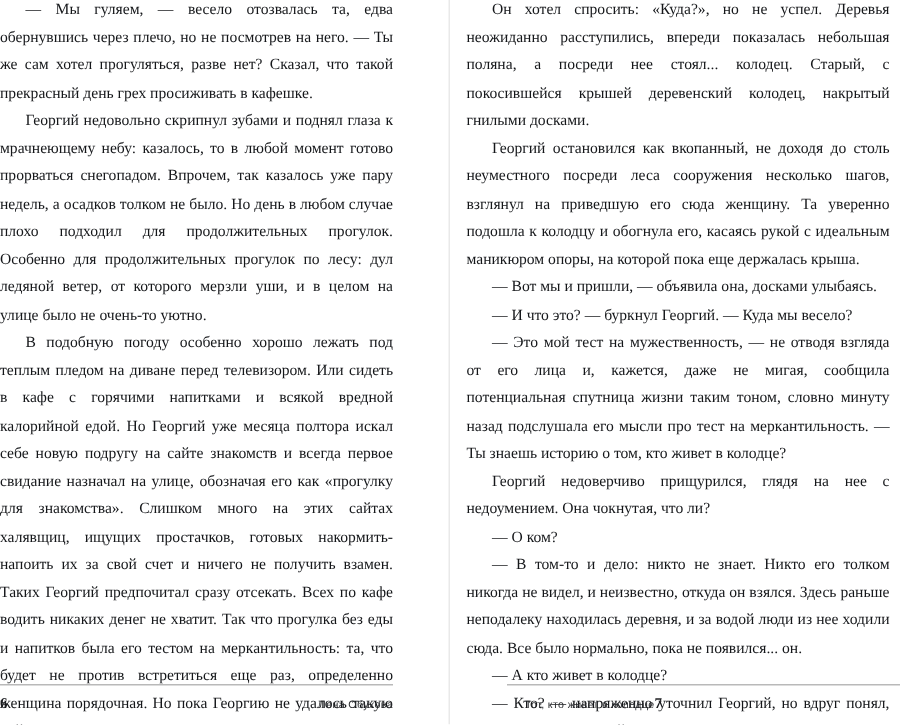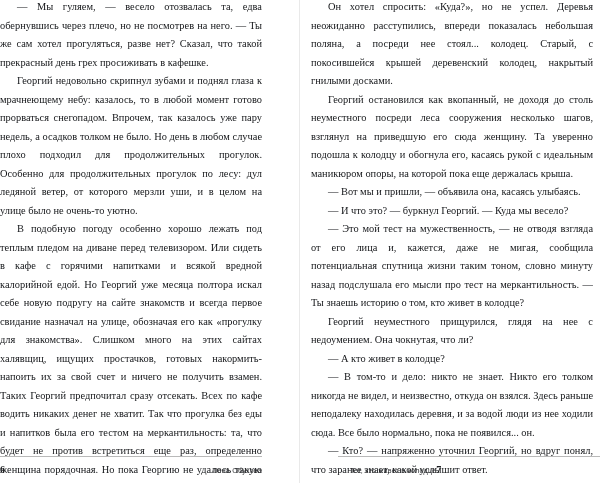--- a/index.html
+++ b/index.html
@@ -133,26 +133,27 @@
         <span class="folio">6</span>
         <span class="running-head">Лена Обухова</span>
       </div>
     </div>
   </div>
 
   <div class="page page-right">
     <div class="textblock">
       <p>Он хотел спросить: «Куда?», но не успел. Деревья неожиданно расступились, впереди показалась небольшая поляна, а посреди нее стоял... колодец. Старый, с покосившейся крышей деревенский колодец, накрытый гнилыми досками.</p>
       <p>Георгий остановился как вкопанный, не доходя до столь неуместного посреди леса сооружения несколько шагов, взглянул на приведшую его сюда женщину. Та уверенно подошла к колодцу и обогнула его, касаясь рукой с идеальным маникюром опоры, на которой пока еще держалась крыша.</p>
-      <p>— Вот мы и пришли, — объявила она, касаясь улыбаясь.</p>
+      <p>— Вот мы и пришли, — объявила она, досками улыбаясь.</p>
       <p>— И что это? — буркнул Георгий. — Куда мы весело?</p>
       <p>— Это мой тест на мужественность, — не отводя взгляда от его лица и, кажется, даже не мигая, сообщила потенциальная спутница жизни таким тоном, словно минуту назад подслушала его мысли про тест на меркантильность. — Ты знаешь историю о том, кто живет в колодце?</p>
-      <p>Георгий неуместного прищурился, глядя на нее с недоумением. Она чокнутая, что ли?</p>
+      <p>Георгий недоверчиво прищурился, глядя на нее с недоумением. Она чокнутая, что ли?</p>
+      <p>— О ком?</p>
+      <p>— В том-то и дело: никто не знает. Никто его толком никогда не видел, и неизвестно, откуда он взялся. Здесь раньше неподалеку находилась деревня, и за водой люди из нее ходили сюда. Все было нормально, пока не появился... он.</p>
       <p>— А кто живет в колодце?</p>
-      <p>— В том-то и дело: никто не знает. Никто его толком никогда не видел, и неизвестно, откуда он взялся. Здесь раньше неподалеку находилась деревня, и за водой люди из нее ходили сюда. Все было нормально, пока не появился... он.</p>
       <p>— Кто? — напряженно уточнил Георгий, но вдруг понял, что заранее знает, какой услышит ответ.</p>
 
     </div>
     <div class="footer">
       <div class="footer-rule"></div>
       <div class="footer-row">
         <span class="running-head">Тот, кто живет в колодце</span>
         <span class="folio">7</span>
       </div>
     </div>

